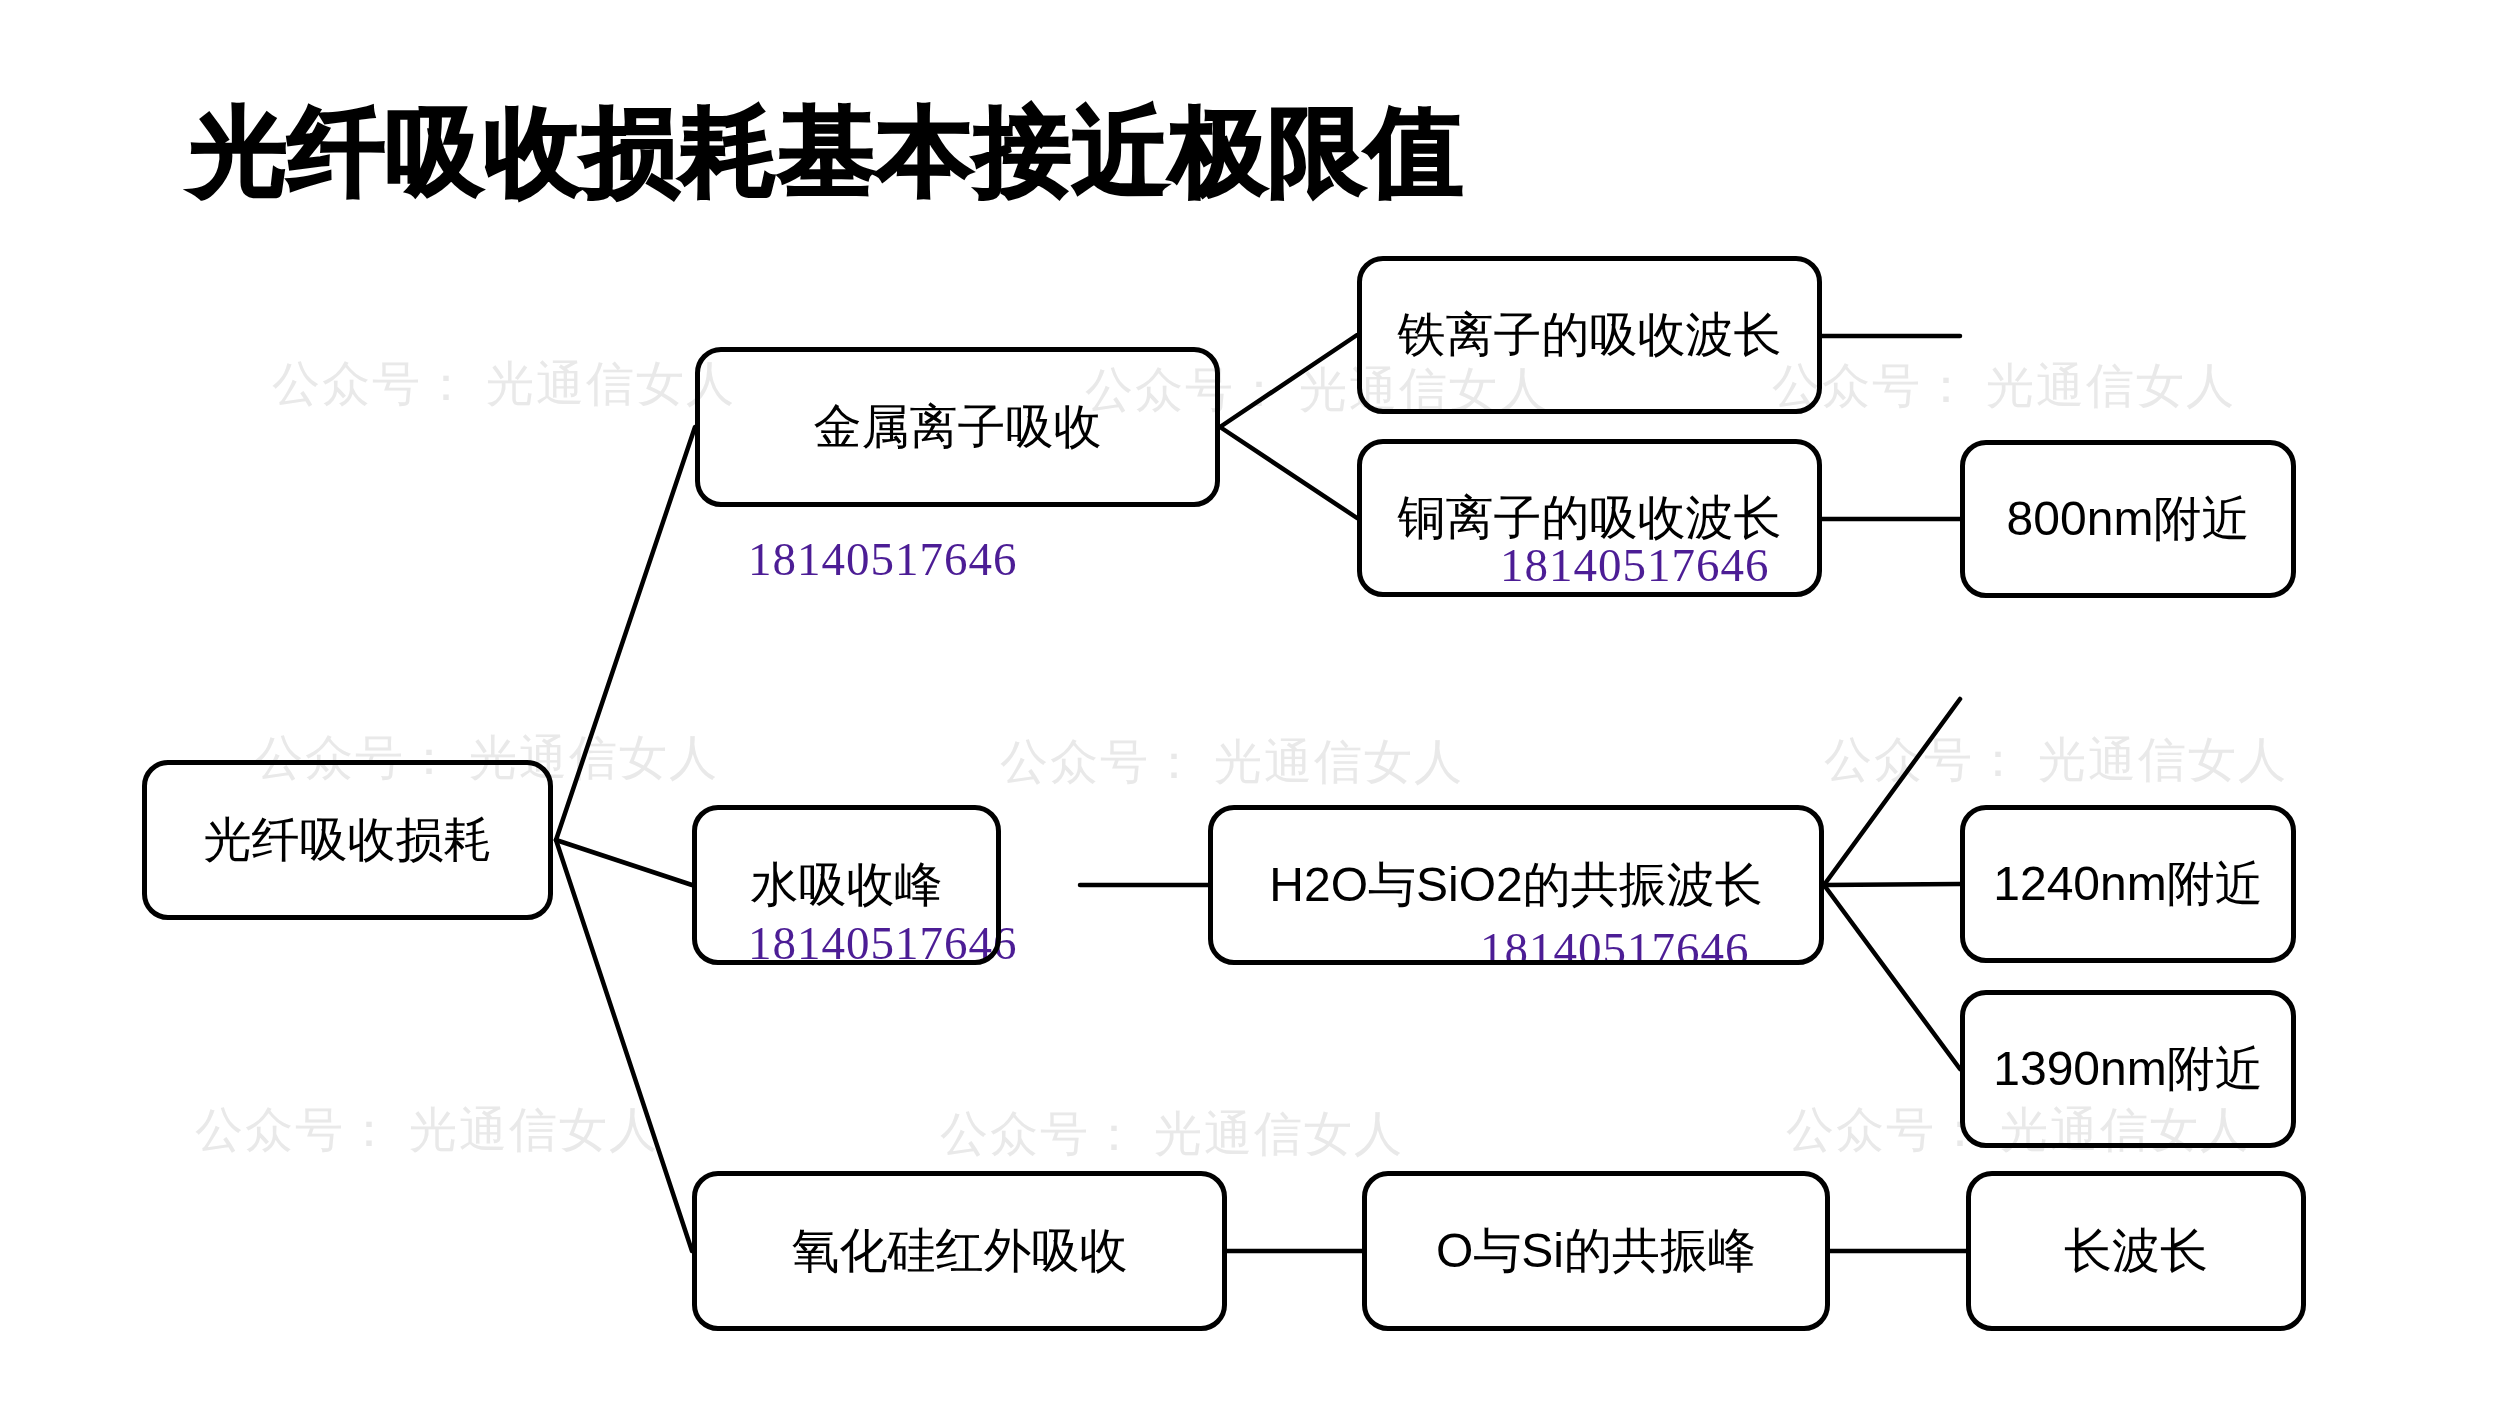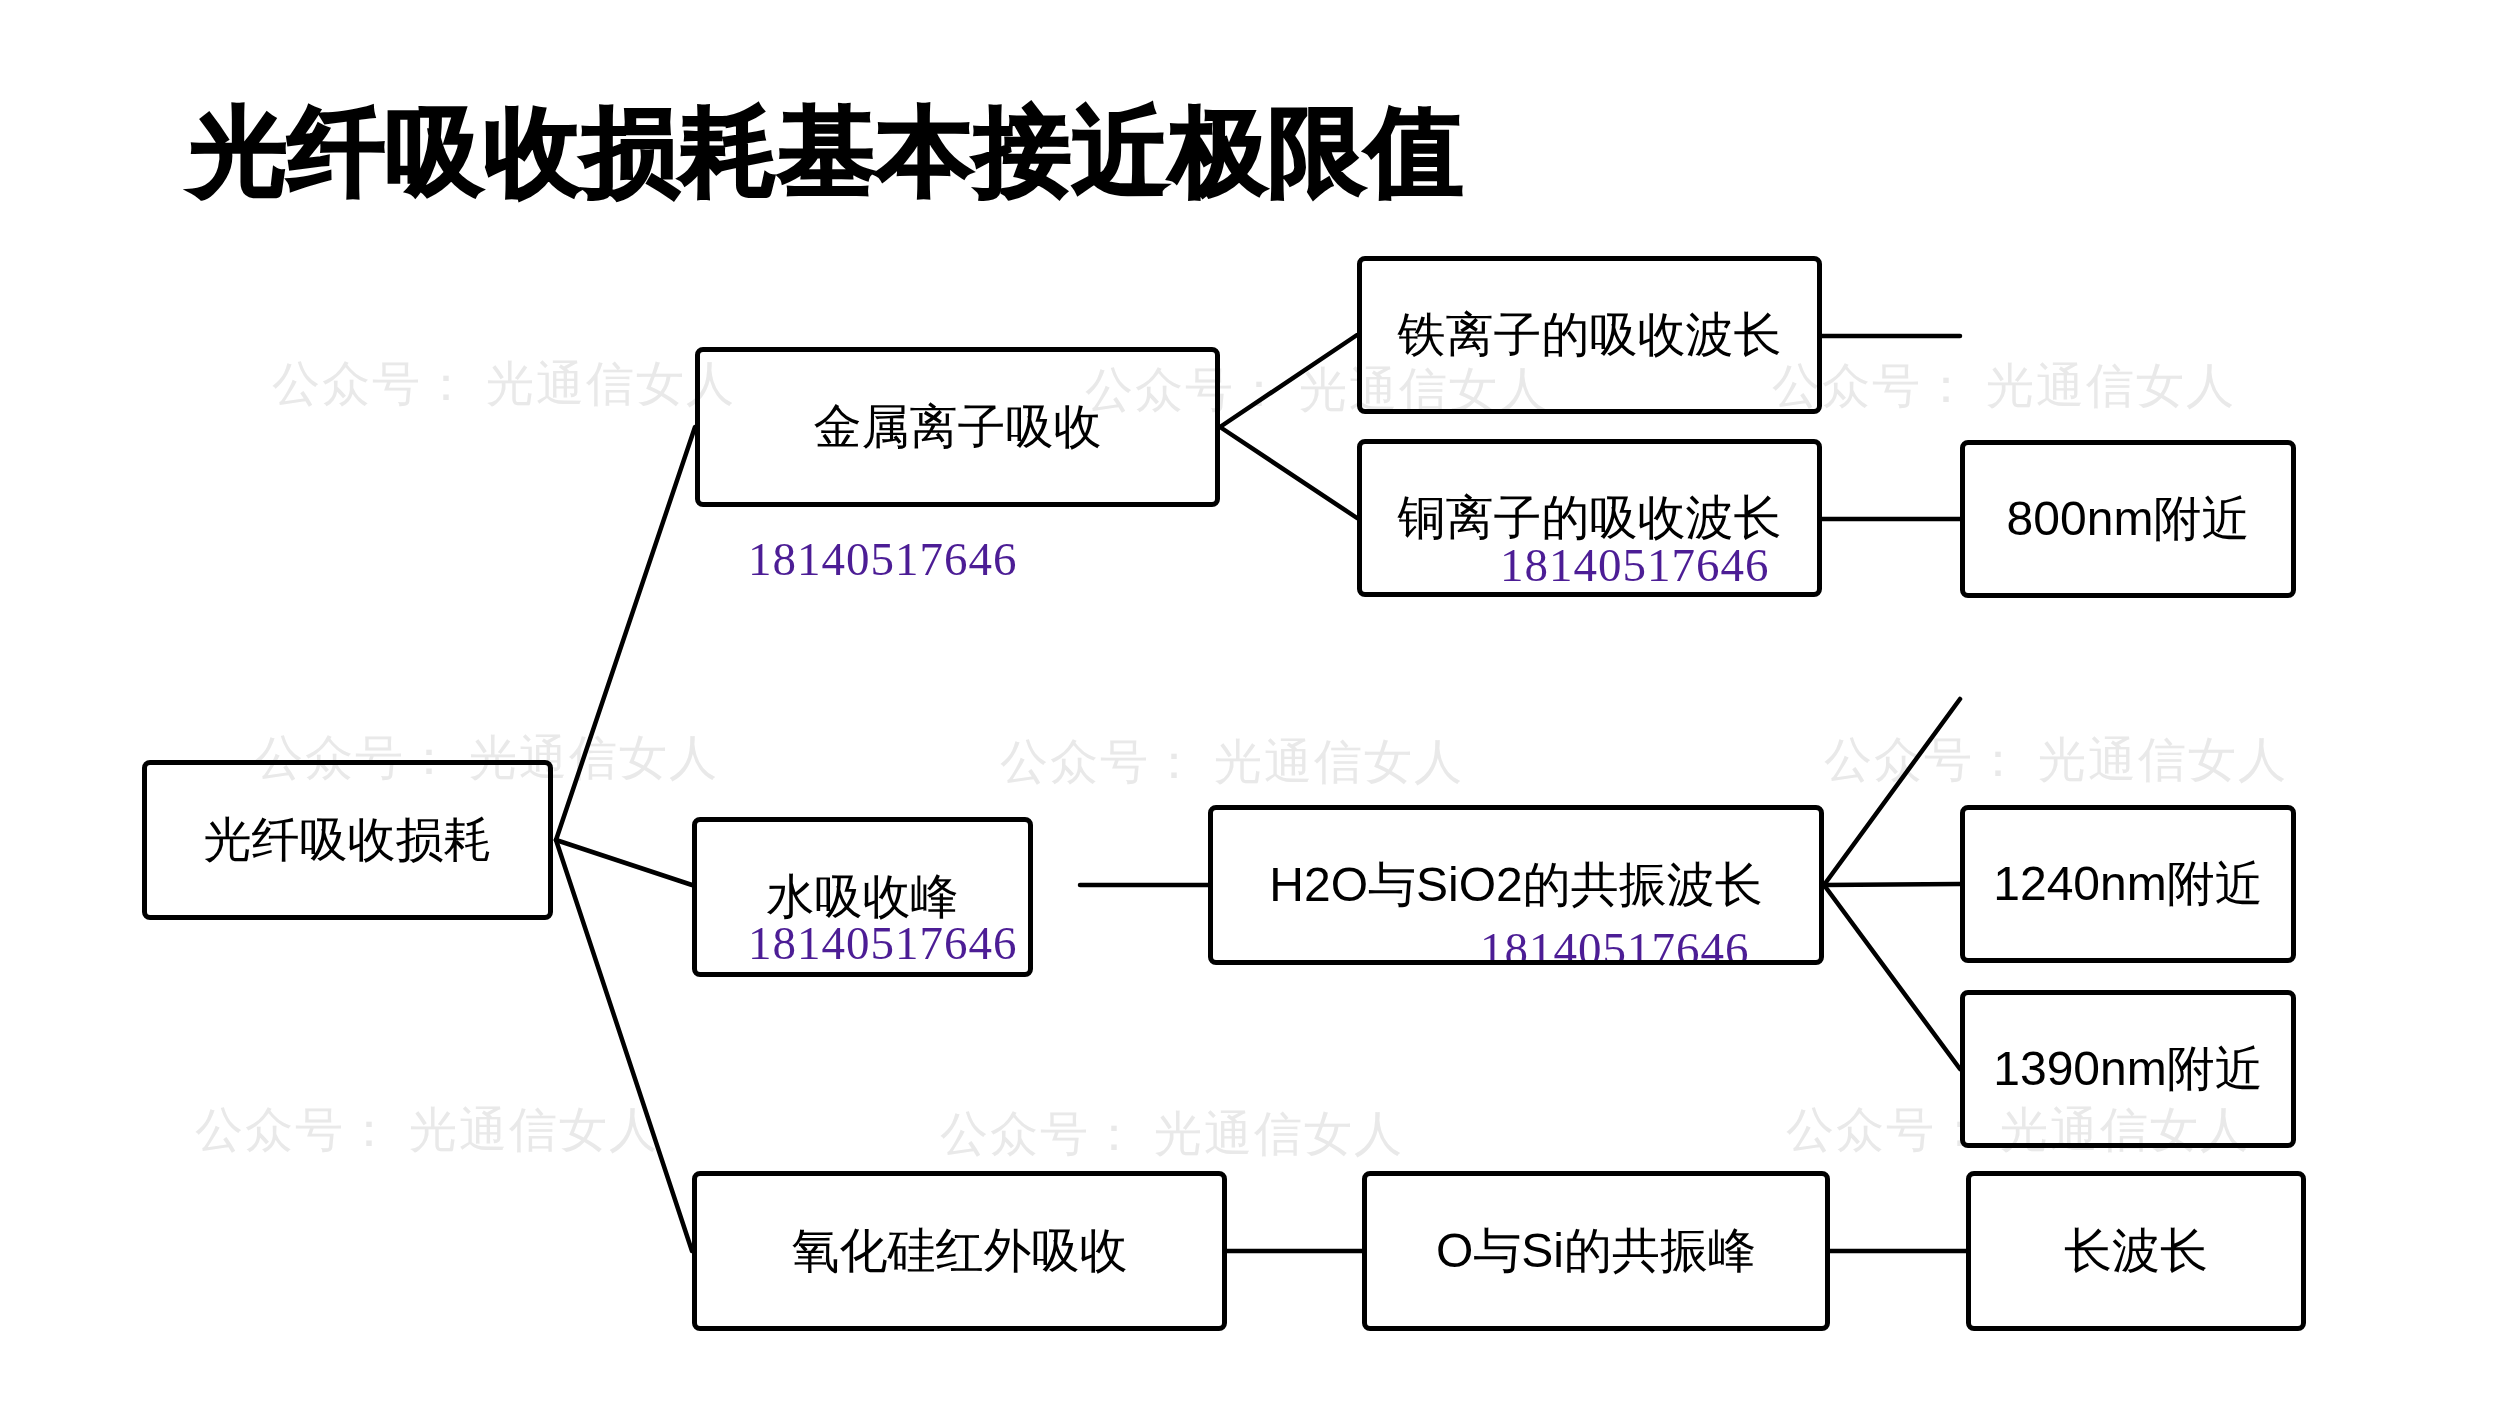--- a/index.html
+++ b/index.html
@@ -30,32 +30,32 @@
   #wm-c1{left:255px;top:726px;}  #wm-c2{left:1000px;top:730px;} #wm-c3{left:1824px;top:728px;}
   #wm-d1{left:748px;top:916px;}  #wm-d2{left:1480px;top:922px;}
   #wm-e1{left:195px;top:1098px;} #wm-e2{left:940px;top:1102px;} #wm-e3{left:1786px;top:1098px;}
   
   #edges{position:absolute;left:0;top:0;z-index:1;}
   #edges line{stroke:#000;stroke-width:4.5;stroke-linecap:round;}
   
   .node{
     position:absolute;z-index:2;
     background:transparent;
-    border:5px solid #000;border-radius:8px;
+    border:5px solid #000;border-radius:26px;
     display:flex;align-items:center;justify-content:center;
     font-size:48px;color:#000;white-space:nowrap;
     box-sizing:border-box;
   }
   #n-root   {left:142px; top:760px; width:411px;height:160px;}
   #n-metal  {left:695px; top:347px; width:525px;height:160px;}
   #n-iron   {left:1357px;top:256px; width:465px;height:158px;}
   #n-wl1100 {left:1960px;top:257px; width:336px;height:158px;}
   #n-copper {left:1357px;top:439px; width:465px;height:158px;}
   #n-wl800  {left:1960px;top:440px; width:336px;height:158px;}
-  #n-water  {left:692px; top:805px; width:341px;height:160px;margin-top:12px;}
+  #n-water  {left:692px; top:805px; width:309px;height:160px;}
   #n-h2o    {left:1208px;top:805px; width:616px;height:160px;}
   #n-wl950  {left:1960px;top:620px; width:336px;height:158px;}
   #n-wl1240 {left:1960px;top:805px; width:336px;height:158px;}
   #n-wl1390 {left:1960px;top:990px; width:336px;height:158px;}
   #n-silica {left:692px; top:1171px;width:535px;height:160px;}
   #n-osi    {left:1362px;top:1171px;width:468px;height:160px;}
   #n-wllong {left:1966px;top:1171px;width:340px;height:160px;}
 </style>
 </head>
 <body>

